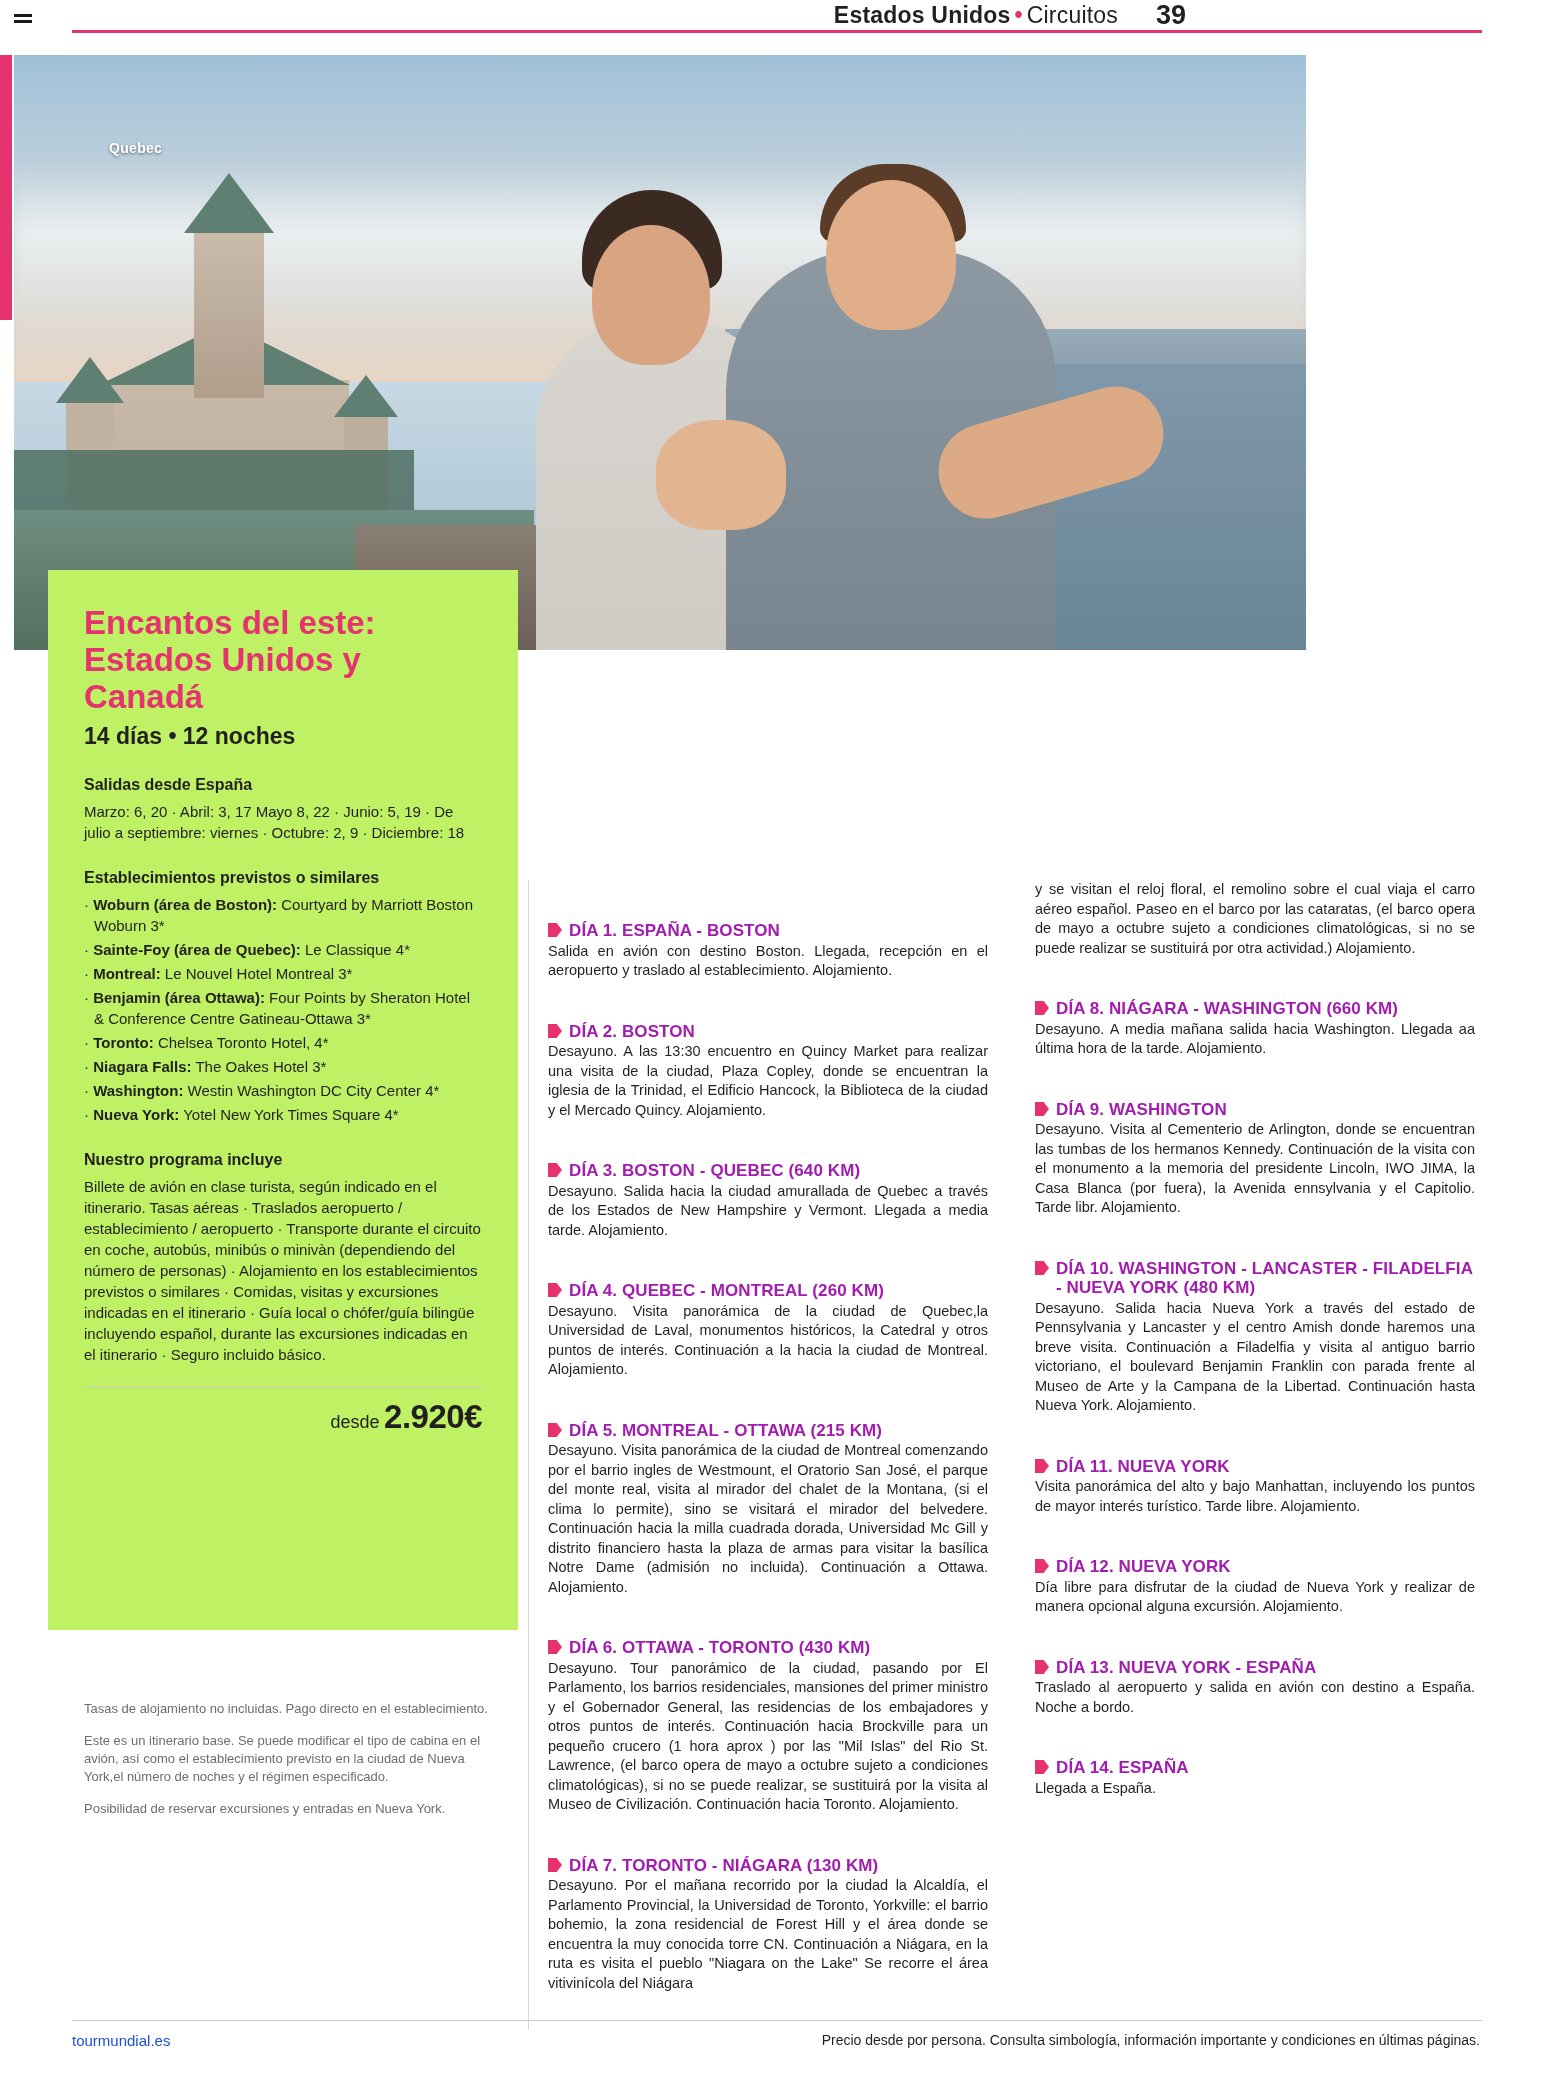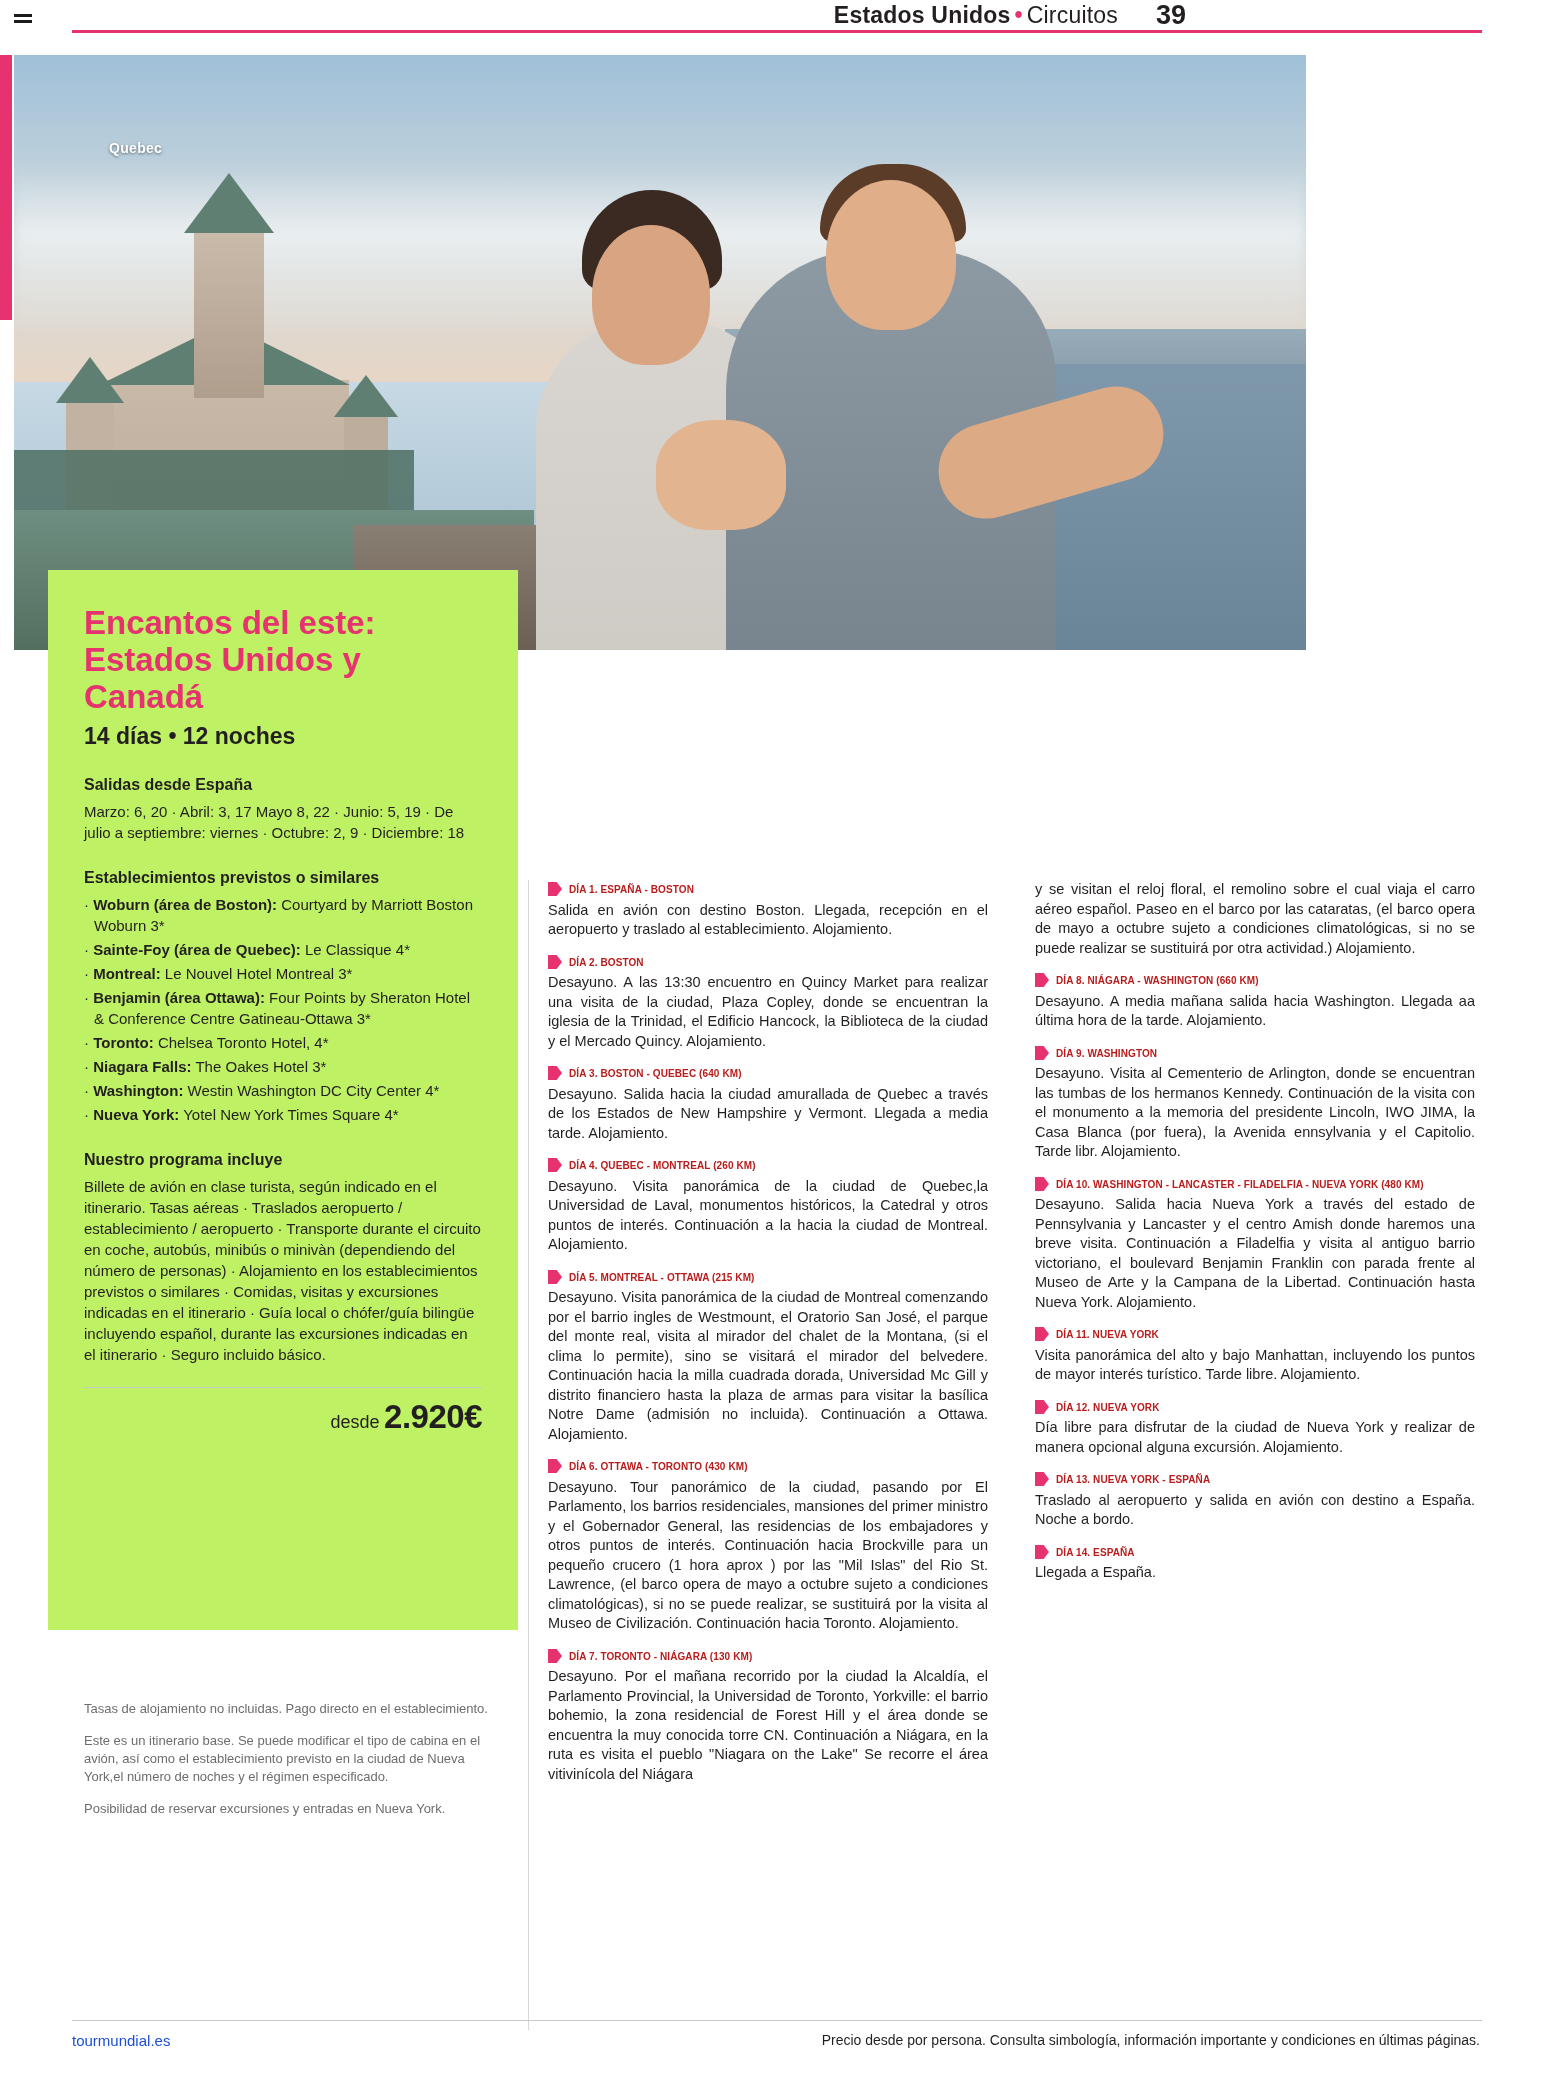--- a/index.html
+++ b/index.html
@@ -199,23 +199,24 @@
   }
   .col {
     position:absolute; top:0; width:440px;
     font-size:14.5px; line-height:19.5px;
     text-align:justify;
   }
   .col.c1 { left:0; }
   .col.c2 { left:487px; }
   .day { margin-bottom:13px; }
   .day-head {
-    color:#b91c1c; font-weight:bold; font-size:10px; letter-spacing:.1px;
+    color:#a21caf; font-weight:bold; font-size:17px; letter-spacing:.1px;
     margin-bottom:1px; display:flex; align-items:flex-start; gap:7px;
     text-align:left;
+    margin-top:41px;
   }
   .flag {
     display:inline-block; width:14px; height:14px; flex:0 0 14px; margin-top:2px;
     background:#e6336f;
     clip-path:polygon(0 0, 100% 0, 100% 62%, 50% 100%, 0 62%);
     transform:rotate(-90deg);
   }
   .day-text { color:#231f20; }
 
   .divider {

